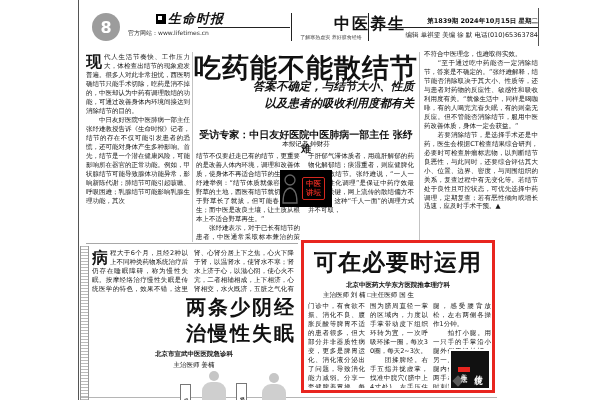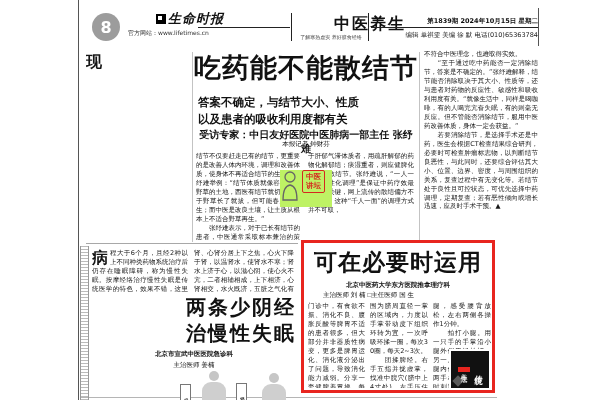--- a/index.html
+++ b/index.html
@@ -24,28 +24,28 @@
   .logo-mark{display:inline-block;width:10px;height:10px;background:#000;position:relative;margin-right:2px;vertical-align:-1px;}
   .logo-mark::after{content:"";position:absolute;left:2px;top:2px;width:4px;height:4px;background:#fff;}
   .website{left:128px;top:29px;font-size:6px;color:#333;}
   .section-title{left:294px;top:14px;width:74px;text-align:center;font-size:16px;font-weight:bold;letter-spacing:2px;margin-left:39px;}
   .section-subtitle{left:288px;top:34px;width:86px;text-align:center;font-size:5px;color:#444;}
   .issue-line{left:360px;top:17px;width:178px;text-align:right;font-size:6.5px;font-weight:bold;color:#111;}
   .staff-line{left:360px;top:31px;width:178px;text-align:right;font-size:6.5px;color:#222;}
 
   
   .main-headline{left:194px;top:50px;width:224px;text-align:center;font-size:27px;font-weight:800;letter-spacing:1px;}
-  .main-subhead{left:198px;top:94px;width:216px;text-align:left;font-size:11.5px;font-weight:bold;
-    font-family:"DejaVu Serif",serif;line-height:1.45;}
+  .main-subhead{left:198px;top:78px;width:216px;text-align:right;font-size:11.5px;font-weight:bold;
+    font-style:italic;font-family:"DejaVu Serif",serif;line-height:1.45;}
   .expert-line{left:196px;top:128px;width:220px;text-align:center;font-size:10px;font-weight:bold;}
   .reporter-line{left:196px;top:140px;width:220px;text-align:center;font-size:6.5px;
     font-family:"DejaVu Serif",serif;}
   .dropcap{float:left;font-size:16px;line-height:1;font-weight:bold;
     font-family:"DejaVu Serif",serif;margin:1px 2px 0 0;}
-  .inset{left:280px;top:170px;width:52px;height:37px;background:#bef264;display:flex;align-items:flex-start;gap:2px;}
+  .inset{left:280px;top:170px;width:52px;height:37px;background:#000000;display:flex;align-items:center;gap:2px;}
   .inset-label{border:1px solid #d5281f;color:#d5281f;font-weight:bold;font-size:7.5px;
     line-height:1.15;padding:2px 3px;white-space:pre-line;text-align:center;border-radius:2px;}
 
   
   .deco-strip{left:80px;top:246px;width:7px;height:154px;border-left:1px solid #999;border-right:1px solid #999;
     background:repeating-linear-gradient(180deg,#bbb 0 1px,transparent 1px 3px);}
   .ins-headline{left:92px;top:294px;width:204px;text-align:right;font-size:20px;font-weight:700;
     line-height:1.32;white-space:pre-line;letter-spacing:2px;}
   .ins-byline1{left:92px;top:350px;width:204px;text-align:center;font-size:6.5px;font-weight:bold;
     font-family:"DejaVu Serif",serif;}
@@ -89,21 +89,22 @@
 <div class="abs line" style="left:198px;top:27px;width:92px;height:1px;"></div>
 <div class="abs line" style="left:291px;top:13px;width:1px;height:28px;"></div>
 <div class="abs section-title">中医养生</div>
 <div class="abs section-subtitle">了解寒热虚实 养好膳食经络</div>
 <div class="abs line" style="left:368px;top:13px;width:1px;height:28px;"></div>
 <div class="abs line" style="left:371px;top:27px;width:167px;height:1px;"></div>
 <div class="abs issue-line">第1839期 2024年10月15日 星期二</div>
 <div class="abs staff-line">编辑 单祺雯 美编 徐 默 电话(010)65363784</div>
 
 <div class="abs t6" style="left:86px;top:53px;width:104px;height:188px;">
-  <span class="dropcap">现</span>
+  <span class="dropcap">现</span><span class="pre">代人生活节奏快、工作压力大，体检查出结节的现象愈发普遍。很多人对此非常担忧，西医明确结节只能手术切除，吃药是消不掉的，中医却认为中药有调理散结的功能，可通过改善身体内环境间接达到消除结节的目的。
+　　中日友好医院中医肺病一部主任张纾难教授告诉《生命时报》记者，结节的存在不仅可能引发患者的恐慌，还可能对身体产生多种影响。首先，结节是一个潜在健康风险，可能影响所在器官的正常功能。例如，甲状腺结节可能导致腺体功能异常，影响新陈代谢；肺结节可能引起咳嗽、呼吸困难；乳腺结节可能影响乳腺生理功能，其次</span>
 </div>
 <div class="abs" style="left:192px;top:52px;width:1px;height:190px;background:#c3c3c3;"></div>
 
 <div class="abs main-headline">吃药能不能散结节</div>
 <div class="abs main-subhead pre">答案不确定，与结节大小、性质
 以及患者的吸收利用度都有关</div>
 <div class="abs expert-line">受访专家：中日友好医院中医肺病一部主任 张纾难</div>
 <div class="abs reporter-line">本报记者 钟财芬</div>
 
 <div class="abs t6 pre" style="left:196px;top:152px;width:104px;height:90px;">结节不仅要赶走已有的结节，更重要的是改善人体内环境，调理和改善体质，使身体不再适合结节的生长。张纾难举例：“结节体质就像容易招长野草的土地，西医有结节就切，相当于野草长了就拔，但可能春风吹又生；而中医是改良土壤，让土质从根本上不适合野草再生。”

